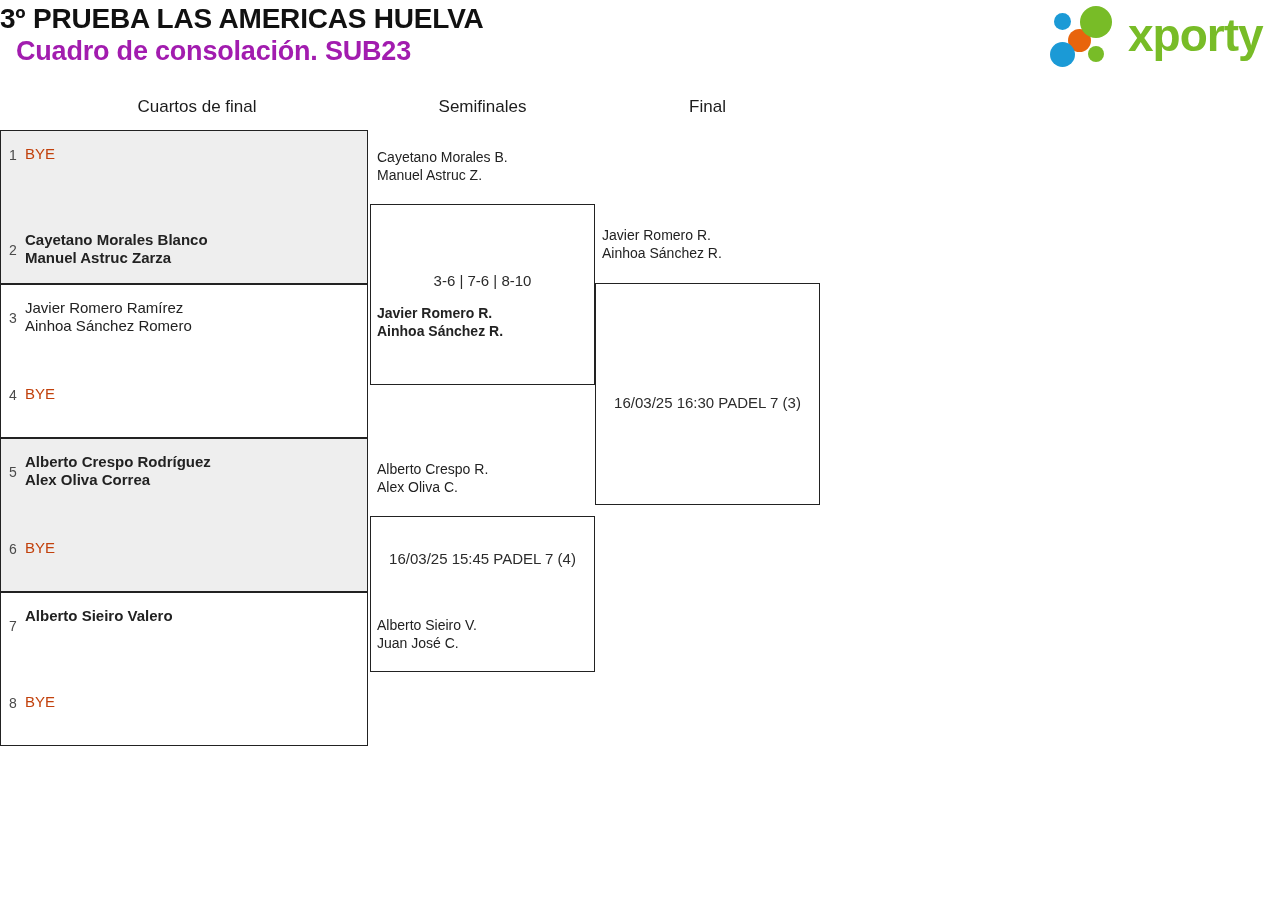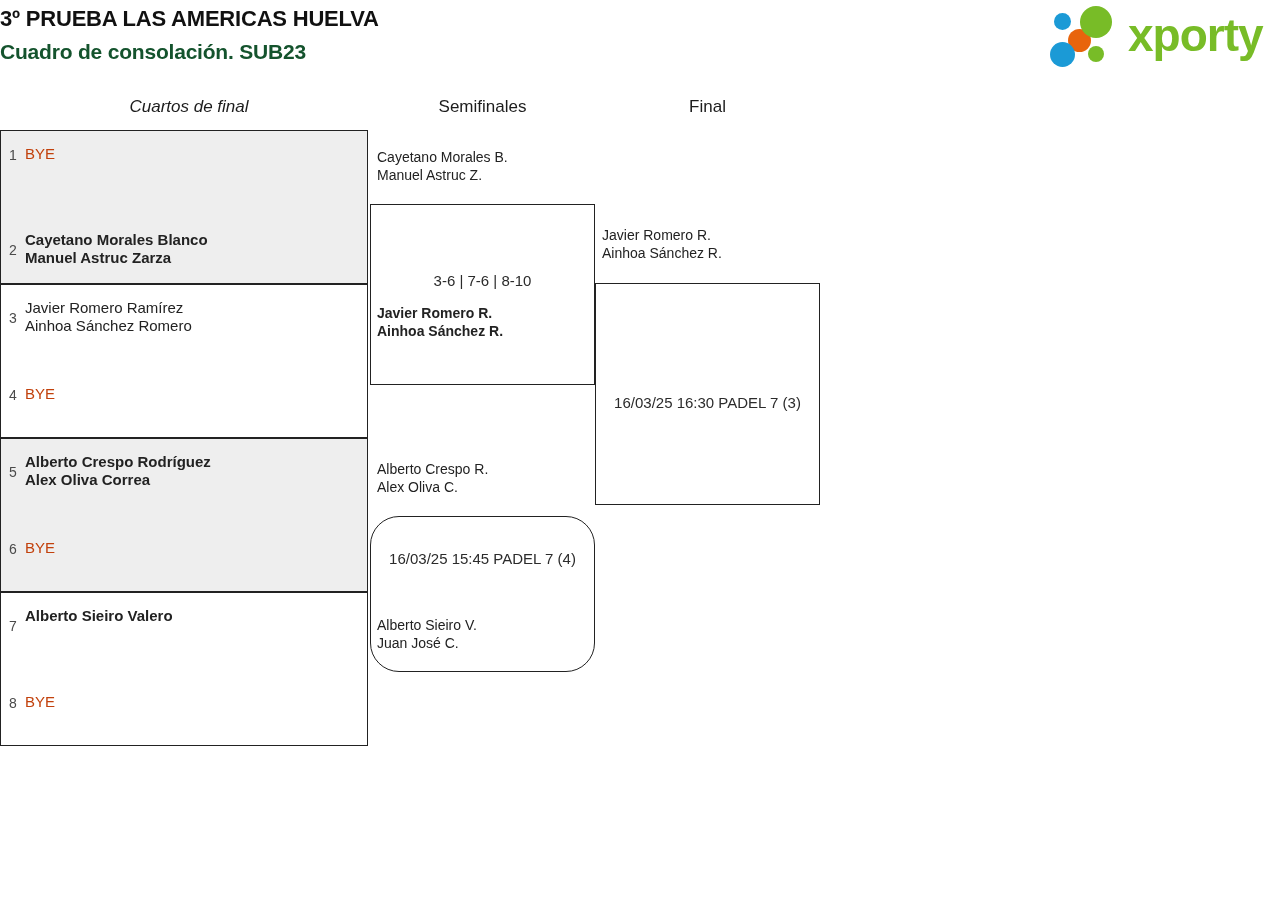--- a/index.html
+++ b/index.html
@@ -21,35 +21,35 @@
     position: absolute;
     left: 0;
     top: 0;
     width: 1280px;
     height: 85px;
   }
   #tournament-title {
     position: absolute;
     left: 0;
     top: 2px;
-    font-size: 22px;
+    font-size: 28px;
     font-weight: bold;
     line-height: 33px;
     color: #111111;
     letter-spacing: -0.2px;
     white-space: pre;
   }
   #tournament-subtitle {
     position: absolute;
-    left: 0;
+    left: 16px;
     top: 35px;
-    font-size: 21px;
+    font-size: 27px;
     font-weight: bold;
     line-height: 33px;
-    color: #14532d;
+    color: #a21caf;
     letter-spacing: -0.2px;
     white-space: pre;
   }
 
   
   #brand-logo {
     position: absolute;
     left: 1050px;
     top: 4px;
     width: 226px;
@@ -72,21 +72,21 @@
   
   .round-header {
     position: absolute;
     top: 96px;
     font-size: 17px;
     line-height: 22px;
     color: #1c1c1c;
     text-align: center;
     white-space: nowrap;
   }
-  #round-header-0 { left: 4px;   width: 370px; font-style: italic; }
+  #round-header-0 { left: 12px;   width: 370px; }
   #round-header-1 { left: 370px; width: 225px; }
   #round-header-2 { left: 595px; width: 225px; }
 
   
   #bracket { position: absolute; left: 0; top: 0; width: 1280px; height: 916px; }
 
   
   .qf-cell {
     position: absolute;
     left: 0;
@@ -250,21 +250,21 @@
   <div class="competitor bold" style="left:377px; top:304px;">
     <span class="nm">Javier Romero R.</span>
     <span class="nm">Ainhoa Sánchez R.</span>
   </div>
 
   <div class="competitor" style="left:377px; top:460px;">
     <span class="nm">Alberto Crespo R.</span>
     <span class="nm">Alex Oliva C.</span>
   </div>
 
-  <div class="match-box" style="left:370px; top:516px; width:225px; height:156px;border-radius:29px;">
+  <div class="match-box" style="left:370px; top:516px; width:225px; height:156px;">
     <span class="match-label" style="top:32px;">16/03/25 15:45 PADEL 7 (4)</span>
   </div>
 
   <div class="competitor" style="left:377px; top:616px;">
     <span class="nm">Alberto Sieiro V.</span>
     <span class="nm">Juan José C.</span>
   </div>
 
   <div class="competitor" style="left:602px; top:226px;">
     <span class="nm">Javier Romero R.</span>

